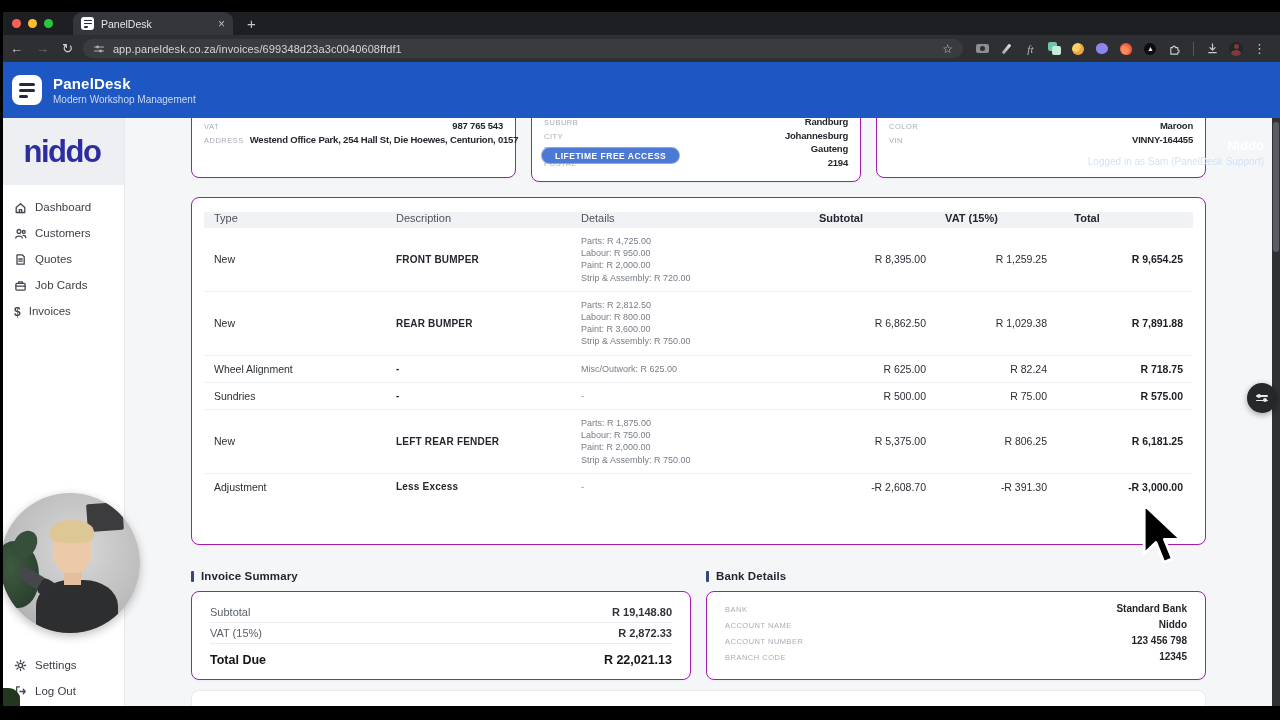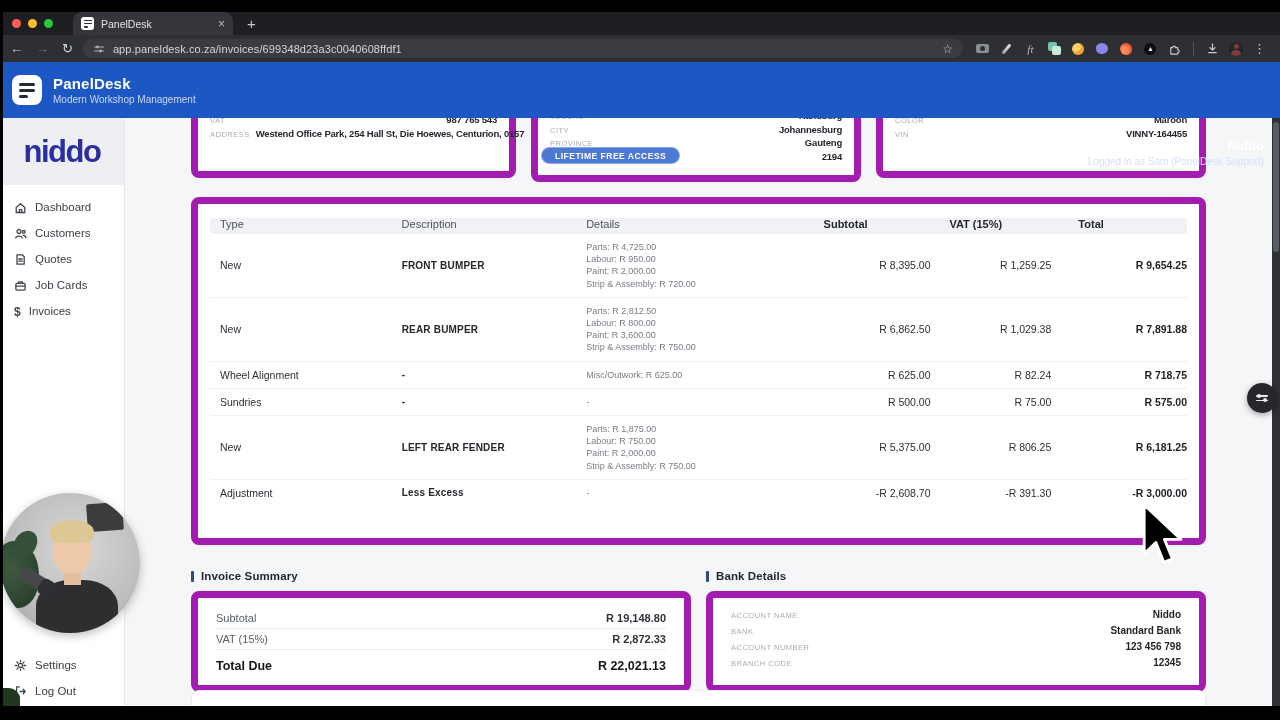--- a/index.html
+++ b/index.html
@@ -72,21 +72,21 @@
   .side-logo { height:67px; background:#edeff3; display:flex; align-items:center; justify-content:center; font-size:31px; font-weight:700; color:#2c2e9f; letter-spacing:-1.5px; }
   .side-nav { position:absolute; left:0; top:76px; width:100%; }
   .side-item { height:26px; display:flex; align-items:center; gap:8px; padding-left:14px; cursor:default; }
   .side-item svg { width:13px; height:13px; stroke:#41464d; stroke-width:1.4; fill:none; stroke-linecap:round; stroke-linejoin:round; }
   .side-item .dollar { width:13px; text-align:center; font-size:12px; font-weight:600; color:#41464d; }
   .side-label { font-size:11.5px; color:#3a3f46; font-weight:500; }
   .side-footer { position:absolute; left:0; bottom:2px; width:100%; }
 
   
   .content { position:absolute; left:125px; top:118px; width:1147px; height:588px; background:#f5f6f8; overflow:hidden; z-index:1; }
-  .card, .panel { background:#fff; border:7px solid #a21caf; border-radius:8px; box-shadow:0 1px 2px rgba(16,24,40,.04); }
+  .card, .panel { background:#fff; border:1px solid #a21caf; border-radius:8px; box-shadow:0 1px 2px rgba(16,24,40,.04); }
 
   .cards-row { position:absolute; left:66px; top:-60px; width:1015px; display:flex; gap:15px; }
   .info-card { display:flex; flex-direction:column; justify-content:flex-end; padding:0 12px; }
   .info-card:nth-child(1){ width:325px; height:120px; padding-bottom:30px; }
   .info-card:nth-child(2){ width:330px; height:124px; padding-bottom:11px; }
   .info-card:nth-child(3){ width:330px; height:120px; padding-bottom:30px; }
   .info-row { display:flex; align-items:baseline; justify-content:space-between; height:13.4px; gap:6px; }
   .info-label { font-size:7.5px; letter-spacing:.5px; color:#a7acb4; text-transform:uppercase; white-space:nowrap; }
   .info-value { font-size:9.5px; font-weight:600; color:#23262c; white-space:nowrap; letter-spacing:-.2px; }
 
@@ -474,26 +474,26 @@
           </div>
         </div>
       </div>
       <div class="col">
         <div class="sec-title">
           <span class="sec-bar"></span>
           <span class="sec-text">Bank Details</span>
         </div>
         <div class="panel bank-panel" id="bank-rows">
             <div class="bank-row">
+              <span class="bank-label">BANK</span>
+              <span class="bank-value">Standard Bank</span>
+            </div>
+            <div class="bank-row">
               <span class="bank-label">ACCOUNT NAME</span>
               <span class="bank-value">Niddo</span>
-            </div>
-            <div class="bank-row">
-              <span class="bank-label">BANK</span>
-              <span class="bank-value">Standard Bank</span>
             </div>
             <div class="bank-row">
               <span class="bank-label">ACCOUNT NUMBER</span>
               <span class="bank-value">123 456 798</span>
             </div>
             <div class="bank-row">
               <span class="bank-label">BRANCH CODE</span>
               <span class="bank-value">12345</span>
             </div>
           </div>

